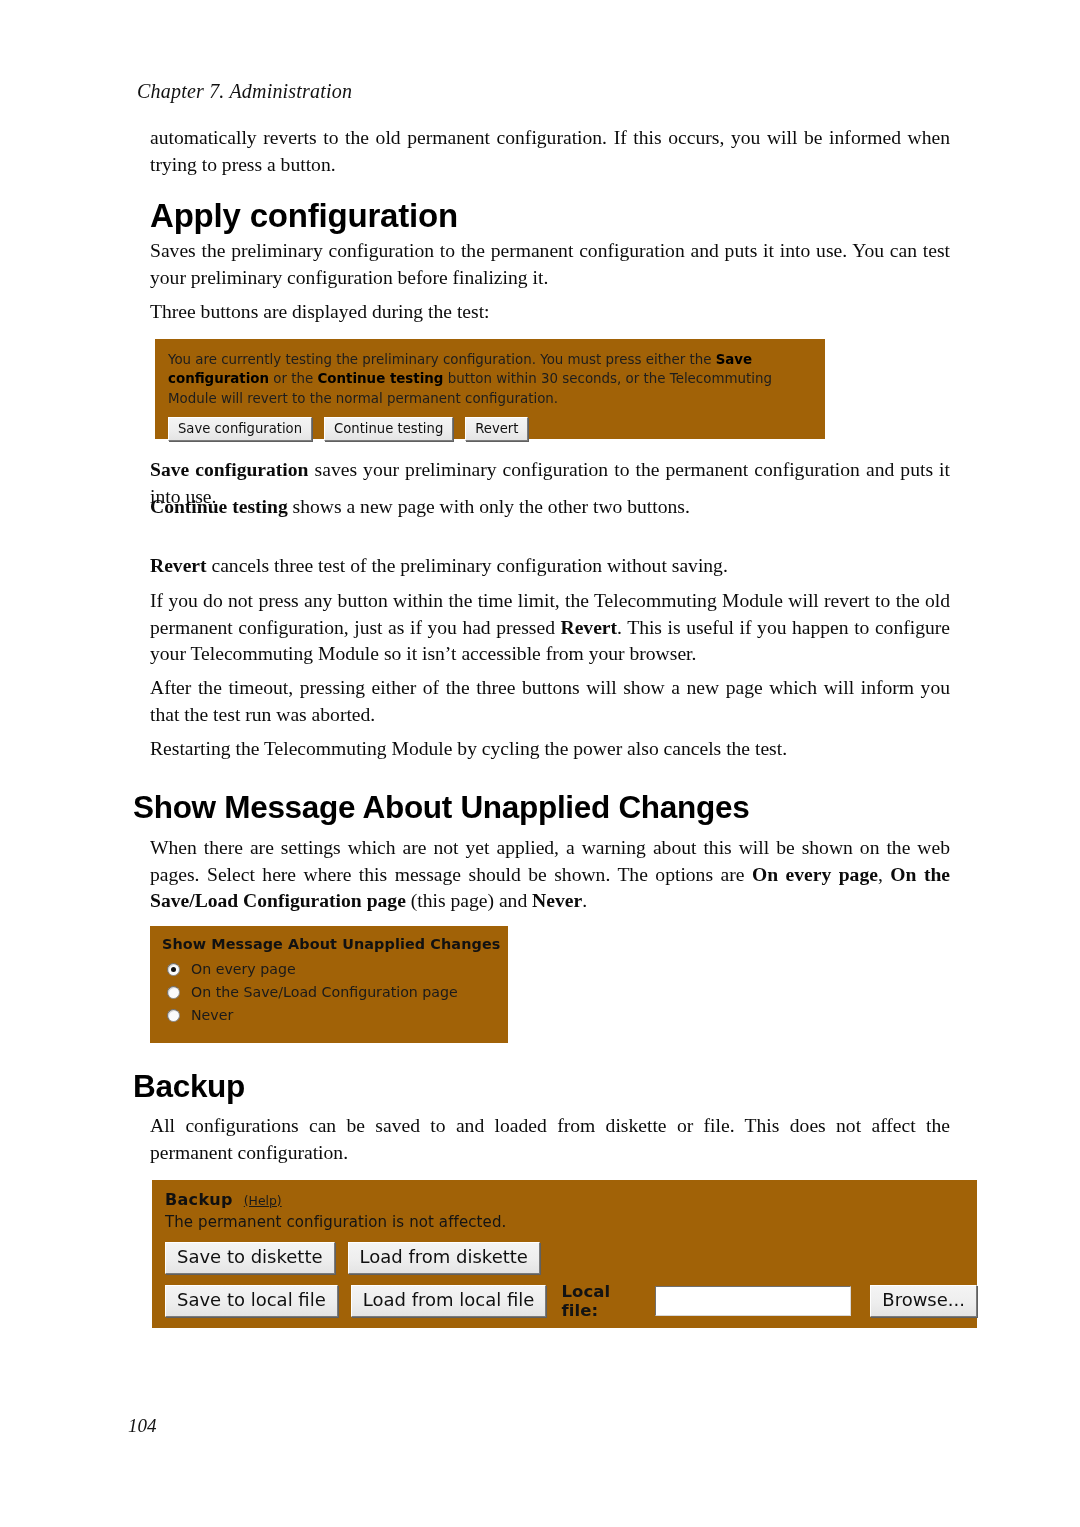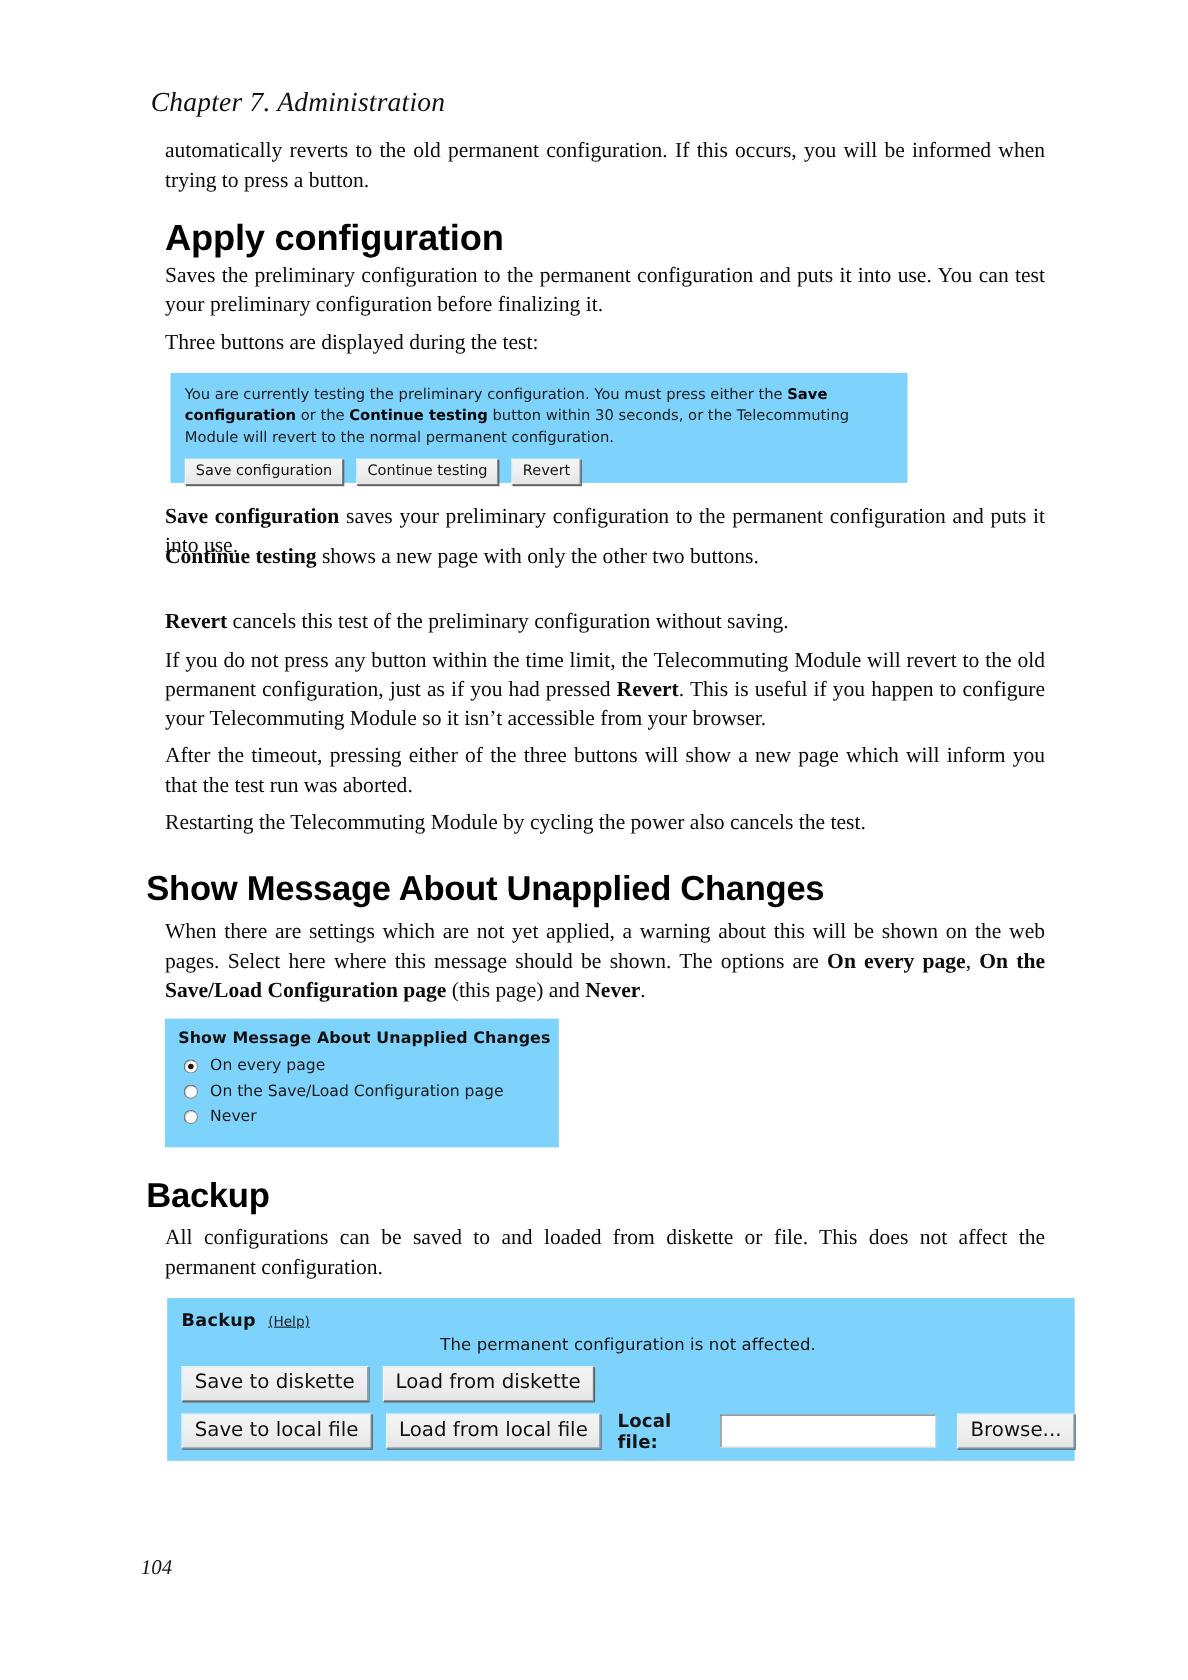--- a/index.html
+++ b/index.html
@@ -23,21 +23,21 @@
     height: 1527px;
   }
 
   
   .running-head {
     position: absolute;
     left: 137px;
     top: 80px;
     font-family: "Liberation Serif", "DejaVu Serif", serif;
     font-style: italic;
-    font-size: 25px;
+    font-size: 20px;
     letter-spacing: 0.2px;
     color: #111;
   }
 
   
   .body-col {
     position: absolute;
     left: 150px;
     width: 800px;
   }
@@ -67,21 +67,21 @@
   }
   .h-main {
     left: 133px;
     font-size: 31.5px;
     letter-spacing: -0.3px;
   }
 
   
   .shot {
     position: absolute;
-    background: #7dd3fc;
+    background: #a16207;
     font-family: "DejaVu Sans", "Liberation Sans", sans-serif;
     color: #1c1c1c;
     box-sizing: border-box;
   }
   .shot-text {
     font-size: 13.4px;
     line-height: 19.4px;
     color: #1d1d1d;
   }
   .shot-text b { font-weight: bold; color: #000; }
@@ -191,21 +191,20 @@
     font-size: 12.4px;
     color: #1a1a1a;
     text-decoration: underline;
     cursor: pointer;
   }
   #shot-backup .panel-sub {
     font-size: 15px;
     color: #141414;
     margin-bottom: 11px;
     letter-spacing: 0.1px;
-    text-align: center;
   }
   #shot-backup .btn-row {
     display: flex;
     align-items: center;
     gap: 13px;
     margin-bottom: 8px;
   }
   #shot-backup .win-btn {
     font-size: 18px;
     padding: 3px 11px 5px 11px;
@@ -278,21 +277,21 @@
 
   <div class="body-col" style="top:457px;">
     <p class="para"><b>Save configuration</b><span> saves your preliminary configuration to the permanent configuration and puts it into use.</span></p>
   </div>
 
   <div class="body-col" style="top:494px;">
     <p class="para nojust"><b>Continue testing</b><span> shows a new page with only the other two buttons.</span></p>
   </div>
 
   <div class="body-col" style="top:553px;">
-    <p class="para nojust"><b>Revert</b><span> cancels this test of the preliminary configuration without saving.</span></p>
+    <p class="para nojust"><b>Revert</b><span> cancels three test of the preliminary configuration without saving.</span></p>
   </div>
 
   <div class="body-col" style="top:675px;">
     <p class="para">After the timeout, pressing either of the three buttons will show a new page which will inform you that the test run was aborted.</p>
   </div>
 
   <div class="body-col" style="top:588px;">
     <p class="para"><span>If you do not press any button within the time limit, the Telecommuting Module will revert to the old permanent configuration, just as if you had pressed </span><b>Revert</b><span>. This is useful if you happen to configure your Telecommuting Module so it isn’t accessible from your browser.</span></p>
   </div>
 

